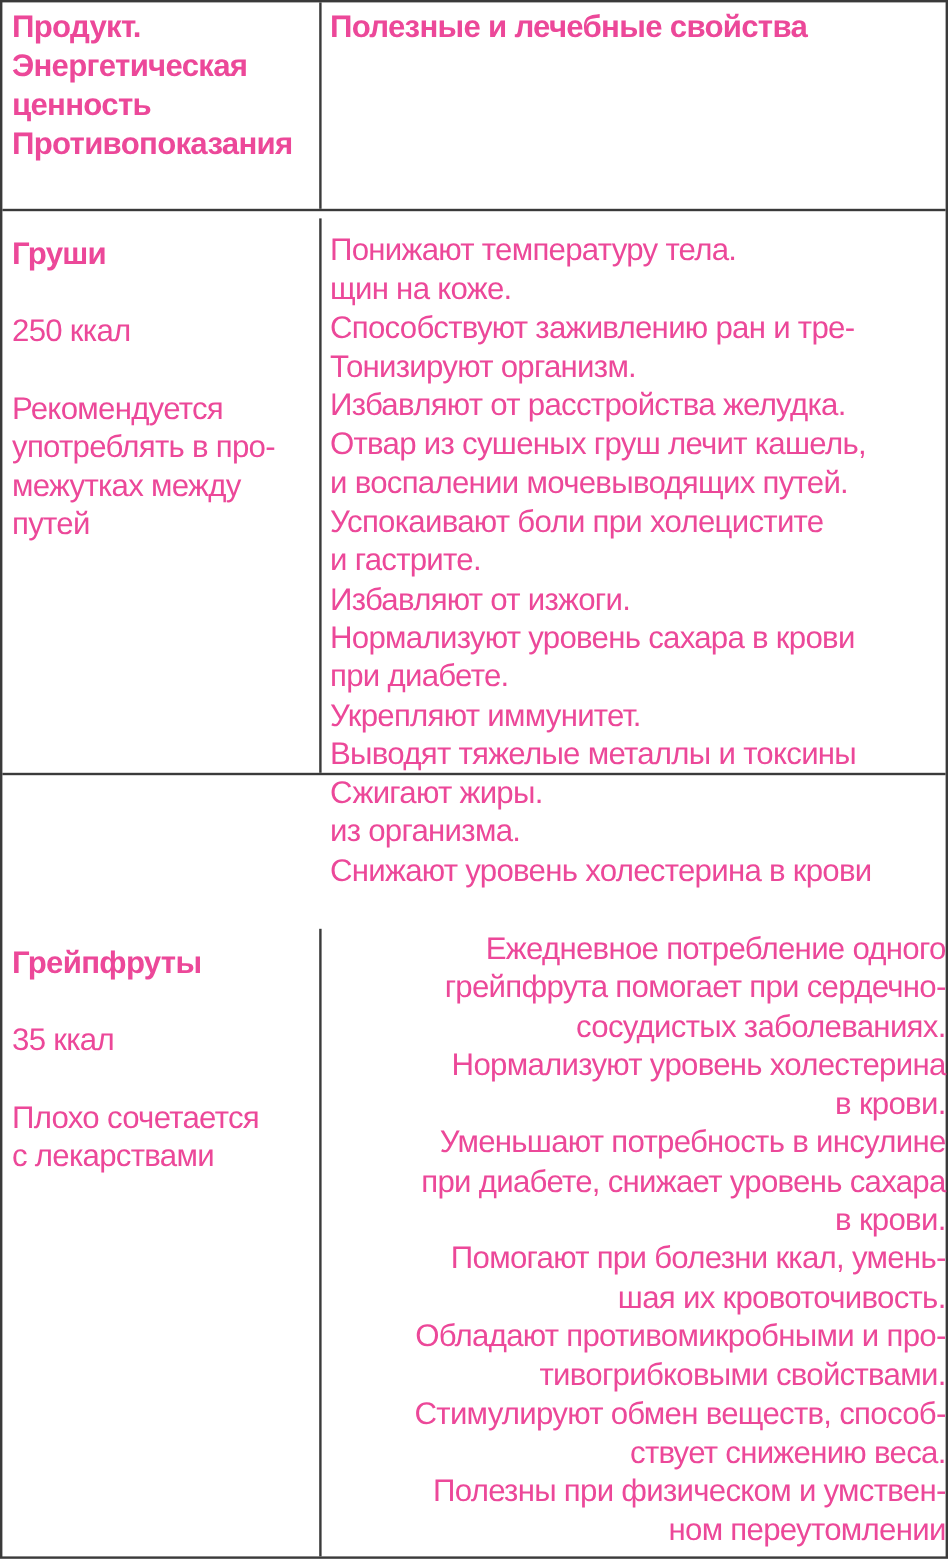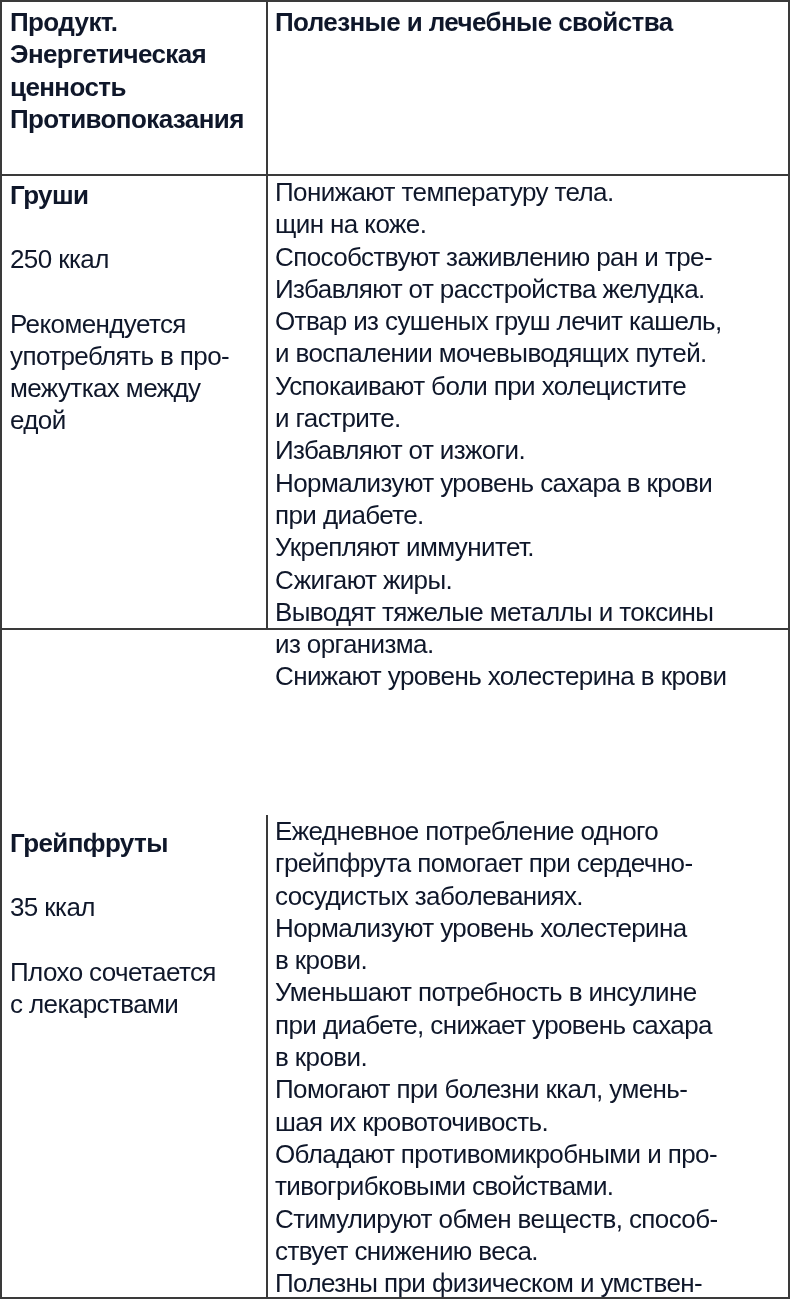--- a/index.html
+++ b/index.html
@@ -3,82 +3,83 @@
 <meta charset="utf-8">
 <style>
   html, body { margin: 0; padding: 0; background: #ffffff; }
   body { width: 790px; height: 1299px; overflow: hidden; }
   .table {
     position: absolute; left: 0; top: 0;
     width: 790px; height: 1299px;
     box-sizing: border-box;
     border: 2px solid #3a3a3a;
     font-family: "Liberation Sans", sans-serif;
-    color: #0f172a;
+    color: #ec4899;
     font-size: 26px;
     line-height: 32.3px;
     letter-spacing: -0.6px;
   }
   .row { position: absolute; left: 0; right: 0; border-bottom: 2px solid #3a3a3a; box-sizing: border-box; }
-  .row.last { border-bottom: none; margin-top: 41px; }
+  .row.last { border-bottom: none; }
   .col-left { position: absolute; left: 0; top: 0; bottom: 0; width: 266px; border-right: 2px solid #3a3a3a; box-sizing: border-box; padding: 8px 0 0 8px; }
   .col-right { position: absolute; left: 266px; right: 0; top: 0; bottom: 0; padding: 8px 0 0 7px; box-sizing: border-box; }
   .header { font-weight: bold; }
   .line { display: block; white-space: nowrap; }
   .bold { font-weight: bold; }
   .gap { margin-top: 32px; }
   .mark-head { padding-top: 4px; }
   .r1-l { padding-top: 13px; }
   .r1-r { padding-top: 10px; }
   .r2-l { padding-top: 12px; }
-  .r2-r { padding-top: 0; }
+  .r2-r { padding-top: 0; text-align: right; }
 </style>
 </head>
 <body>
 
 <div class="table">
 
   <div class="row" style="top:0; height:174px;">
     <div class="col-left header mark-head">
       <span class="line">Продукт.</span>
       <span class="line">Энергетическая</span>
       <span class="line">ценность</span>
       <span class="line">Противопоказания</span>
     </div>
     <div class="col-right header mark-head">
       <span class="line">Полезные и лечебные свойства</span>
     </div>
   </div>
 
-  <div class="row" style="top:164px; height:464px;padding-left:44px;">
+  <div class="row" style="top:180px; height:464px;padding-left:44px;">
     <div class="col-left r1-l">
       <span class="line bold">Груши</span>
       <span class="line gap">250 ккал</span>
       <div class="gap">
         <span class="line">Рекомендуется</span>
         <span class="line">употреблять в про-</span>
         <span class="line">межутках между</span>
-        <span class="line">едой</span>
+        <span class="line">путей</span>
       </div>
     </div>
     <div class="col-right r1-r">
       <span class="line">Понижают температуру тела.</span>
       <span class="line">щин на коже.</span>
       <span class="line">Способствуют заживлению ран и тре-</span>
+      <span class="line">Тонизируют организм.</span>
       <span class="line">Избавляют от расстройства желудка.</span>
       <span class="line">Отвар из сушеных груш лечит кашель,</span>
       <span class="line">и воспалении мочевыводящих путей.</span>
       <span class="line">Успокаивают боли при холецистите</span>
       <span class="line">и гастрите.</span>
       <span class="line">Избавляют от изжоги.</span>
       <span class="line">Нормализуют уровень сахара в крови</span>
       <span class="line">при диабете.</span>
       <span class="line">Укрепляют иммунитет.</span>
+      <span class="line">Выводят тяжелые металлы и токсины</span>
       <span class="line">Сжигают жиры.</span>
-      <span class="line">Выводят тяжелые металлы и токсины</span>
       <span class="line">из организма.</span>
       <span class="line">Снижают уровень холестерина в крови</span>
     </div>
   </div>
 
   <div class="row last" style="top:772px; bottom:0;">
     <div class="col-left r2-l">
       <span class="line bold">Грейпфруты</span>
       <span class="line gap">35 ккал</span>
       <div class="gap">

